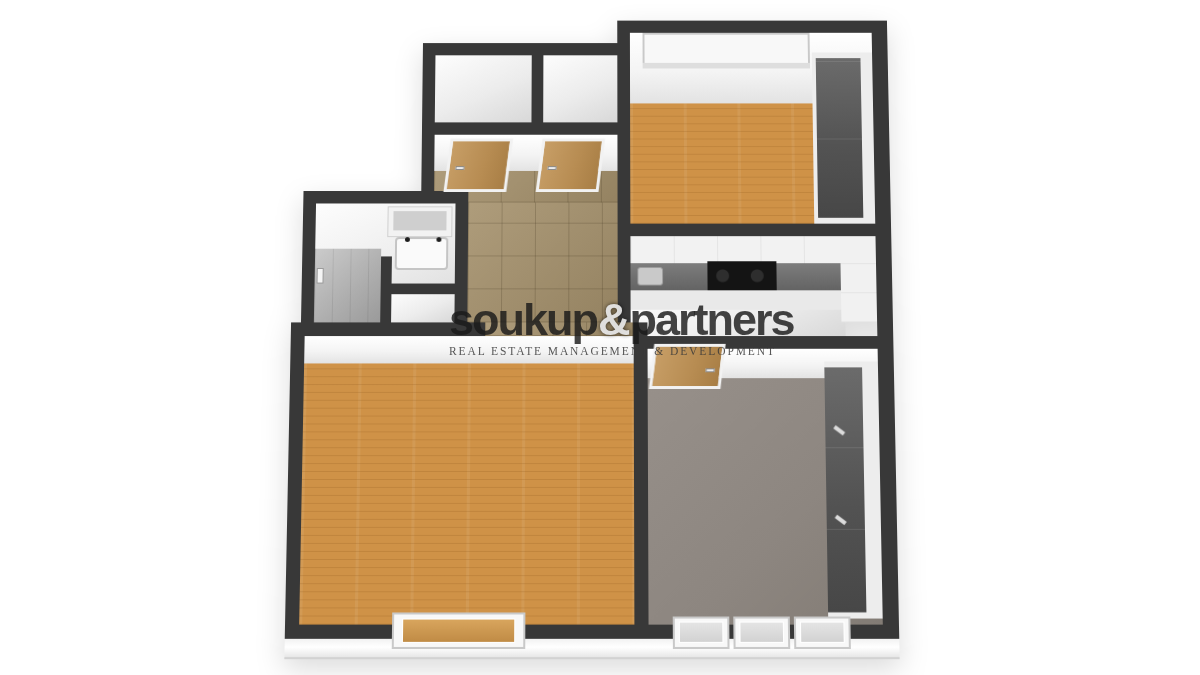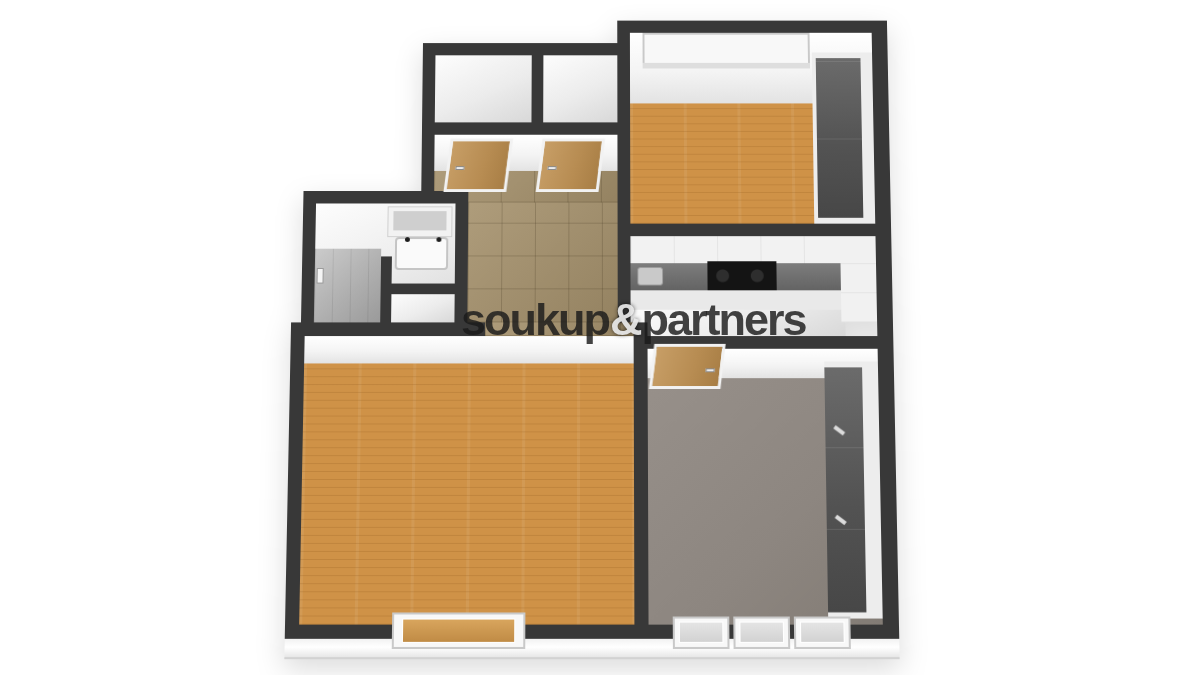--- a/index.html
+++ b/index.html
@@ -57,21 +57,21 @@
 
   .vanity{background:#f2f2f2;border:1px solid #cfcfcf;z-index:4;}
   .vanity-top{background:#cfcfcf;z-index:5;}
   .basin{background:#fafafa;border:2px solid #c4c4c4;border-radius:4px;z-index:5;}
   .basin .tap{position:absolute;width:5px;height:5px;border-radius:50%;background:#1c1c1c;}
 
   .band{background:linear-gradient(180deg,#f2f2f2 0%,#ffffff 45%,#e7e7e7 100%);
         border-bottom:2px solid #d2d2d2;z-index:2;}
 
   
-  .watermark{position:absolute;left:449px;top:297px;width:330px;z-index:20;pointer-events:none;margin-left:12px;}
+  .watermark{position:absolute;left:449px;top:297px;width:330px;z-index:20;pointer-events:none;}
   .wm-brand{font-weight:800;font-size:45px;line-height:46px;letter-spacing:-2px;
             color:rgba(26,26,26,.82);font-family:"Liberation Sans",sans-serif;}
   .wm-brand .amp{color:rgba(236,236,236,.92);text-shadow:0 0 4px rgba(0,0,0,.65);padding:0 1px;}
   .wm-tag{margin-top:2px;font-family:"Liberation Serif",serif;font-size:11.5px;letter-spacing:1.9px;
           color:rgba(58,58,58,.85);white-space:nowrap;}
 </style>
 </head>
 <body>
 
 <div class="stage">
@@ -169,14 +169,15 @@
     <div class="winglass" style="left:390px;top:619px;width:44px;height:21px"></div>
     <div class="winframe" style="left:444px;top:614px;width:56px;height:32px"></div>
     <div class="winglass" style="left:450px;top:619px;width:44px;height:21px"></div>
     <div class="winframe" style="left:504px;top:614px;width:56px;height:32px"></div>
     <div class="winglass" style="left:510px;top:619px;width:44px;height:21px"></div>
 
   </div>
 
   <div class="watermark">
     <div class="wm-brand"><span>soukup</span><span class="amp">&amp;</span><span>partners</span></div>
+    <div class="wm-tag">REAL ESTATE MANAGEMENT &amp; DEVELOPMENT</div>
   </div>
 </div>
 
 </body></html>

